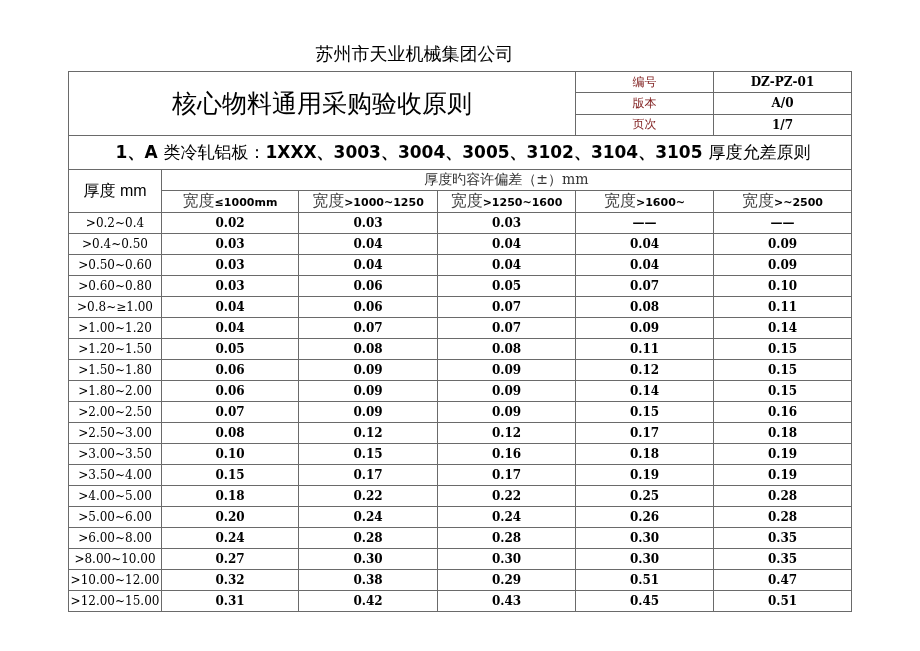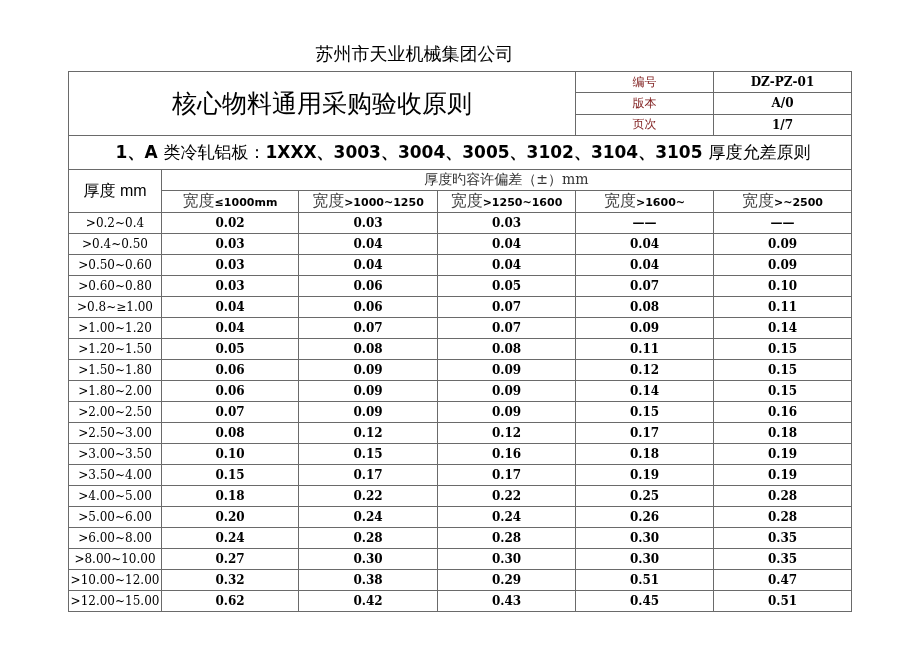--- a/index.html
+++ b/index.html
@@ -201,20 +201,20 @@
       <tr>
         <td class="range">&gt;10.00~12.00</td>
         <td class="num">0.32</td>
         <td class="num">0.38</td>
         <td class="num">0.29</td>
         <td class="num">0.51</td>
         <td class="num">0.47</td>
       </tr>
       <tr>
         <td class="range">&gt;12.00~15.00</td>
-        <td class="num">0.62</td>
+        <td class="num">0.31</td>
         <td class="num">0.42</td>
         <td class="num">0.43</td>
         <td class="num">0.45</td>
         <td class="num">0.51</td>
       </tr>
     </tbody>
 </table>
 
 </body></html>

